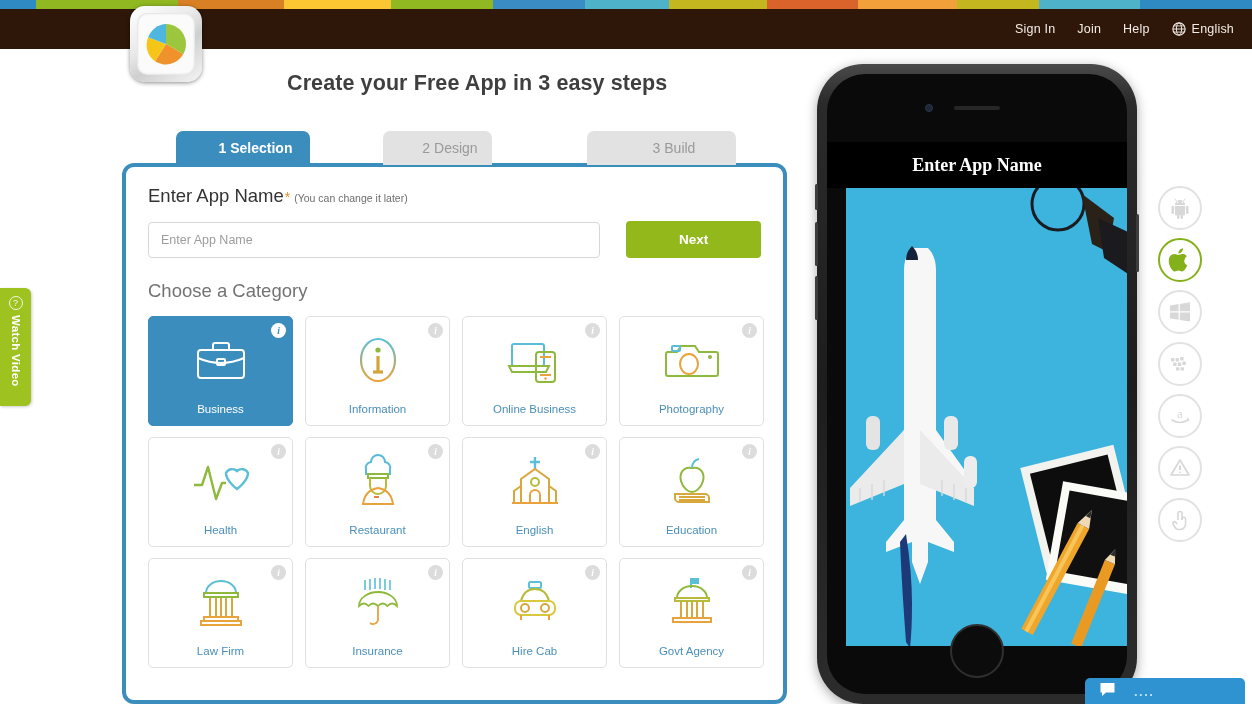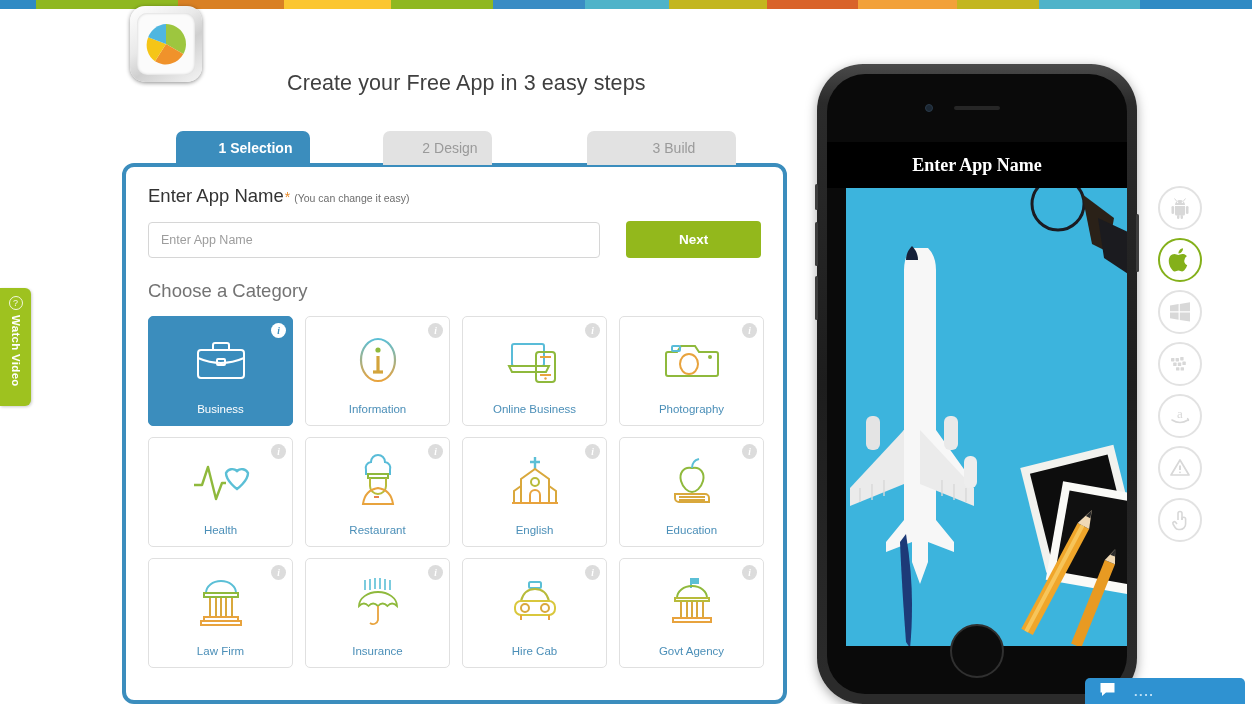--- a/index.html
+++ b/index.html
@@ -38,21 +38,21 @@
   .logo-inner {
     width: 100%; height: 100%; border-radius: 10px;
     background: #fbfbfb;
     display: flex; align-items: center; justify-content: center;
     box-shadow: inset 0 0 3px rgba(0,0,0,.2);
   }
 
   
   .headline {
     position: absolute; left: 287px; top: 71px;
-    font-size: 21.5px; color: #3f3f3f; font-weight: 400; letter-spacing: .1px;
+    font-size: 21.5px; color: #3f3f3f; font-weight: 700; letter-spacing: .1px;
   }
 
   
   .tabs { position: absolute; left: 176px; top: 131px; width: 610px; height: 34px; z-index: 3; }
   .tab {
     position: absolute; top: 0; height: 34px; border-radius: 7px 7px 0 0;
     display: flex; align-items: center; justify-content: center;
     font-size: 14px; cursor: pointer; padding-left: 25px;
   }
   .tab.active { background: #3b8dbd; color: #fff; font-weight: bold; left: 0; width: 134px; }
@@ -188,20 +188,39 @@
       <i style="background: rgb(58, 140, 196); width: 106px;"></i>
       <i style="background: rgb(78, 179, 201); width: 98px;"></i>
       <i style="background: rgb(195, 182, 31); width: 113px;"></i>
       <i style="background: rgb(217, 99, 42); width: 106px;"></i>
       <i style="background: rgb(242, 161, 58); width: 115px;"></i>
       <i style="background: rgb(195, 182, 31); width: 95px;"></i>
       <i style="background: rgb(78, 179, 201); width: 117px;"></i>
       <i style="background: rgb(47, 138, 196); width: 130px;"></i>
     </div>
 
+  <div class="header">
+    <div class="nav">
+      <a href="#">Sign In</a>
+      <a href="#">Join</a>
+      <a href="#">Help</a>
+      <a href="#" class="lang">
+        <span>
+          <svg class="globe" viewBox="0 0 16 16">
+            <circle cx="8" cy="8" r="7" fill="none" stroke="#f2ece8" stroke-width="1.3"></circle>
+            <ellipse cx="8" cy="8" rx="3" ry="7" fill="none" stroke="#f2ece8" stroke-width="1.1"></ellipse>
+            <line x1="1" y1="8" x2="15" y2="8" stroke="#f2ece8" stroke-width="1.1"></line>
+            <line x1="2" y1="4.5" x2="14" y2="4.5" stroke="#f2ece8" stroke-width="1"></line>
+            <line x1="2" y1="11.5" x2="14" y2="11.5" stroke="#f2ece8" stroke-width="1"></line>
+          </svg>
+        </span>
+        <span>English</span>
+      </a>
+    </div>
+  </div>
 
   <div class="logo">
     <div class="logo-inner">
       <svg width="46" height="46" viewBox="0 0 46 46">
         <path d="M23 23 L23 3 A20 20 0 0 1 40.3 33 Z" fill="#9dc63f"></path>
         <path d="M23 23 L40.3 33 A20 20 0 0 1 12 40.3 Z" fill="#f0922b"></path>
         <path d="M23 23 L12 40.3 A20 20 0 0 1 5.2 16.3 Z" fill="#f5c518"></path>
         <path d="M23 23 L5.2 16.3 A20 20 0 0 1 23 3 Z" fill="#4fb6e0"></path>
       </svg>
     </div>
@@ -213,21 +232,21 @@
     <div class="tab active">1 Selection</div>
     <div class="tab idle t2">2 Design</div>
     <div class="tab idle t3">3 Build</div>
   </div>
 
   <div class="panel">
 
     <div class="label-row">
       <span class="field-label">Enter App Name</span>
       <span class="req">*</span>
-      <span class="hint">(You can change it easy)</span>
+      <span class="hint">(You can change it later)</span>
     </div>
 
     <div class="form-row">
       <input class="app-input" type="text" placeholder="Enter App Name" style="">
       <button class="next-btn">Next</button>
     </div>
 
     <div class="choose">Choose a Category</div>
 
     <div class="grid">

